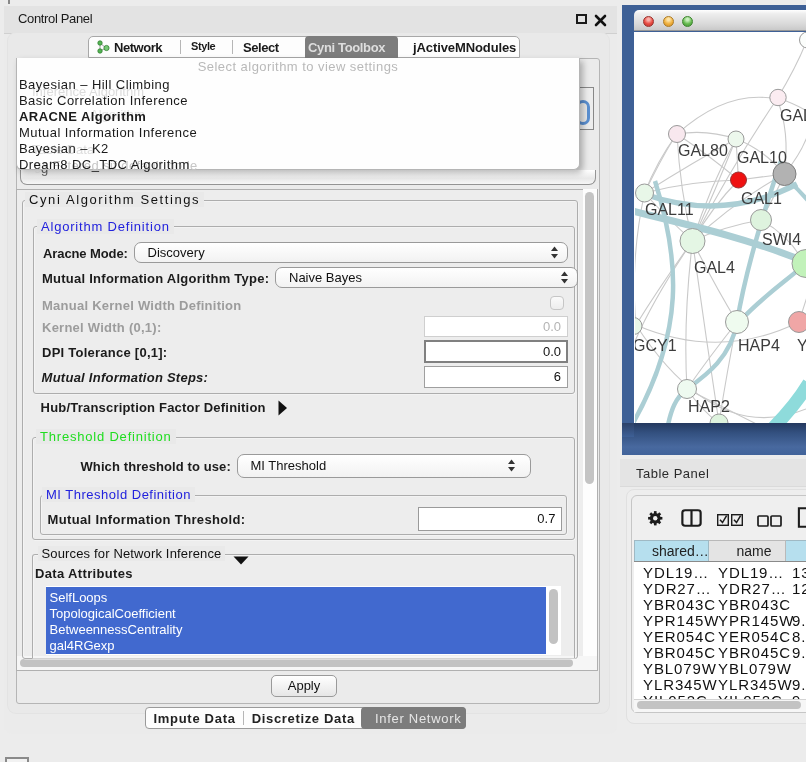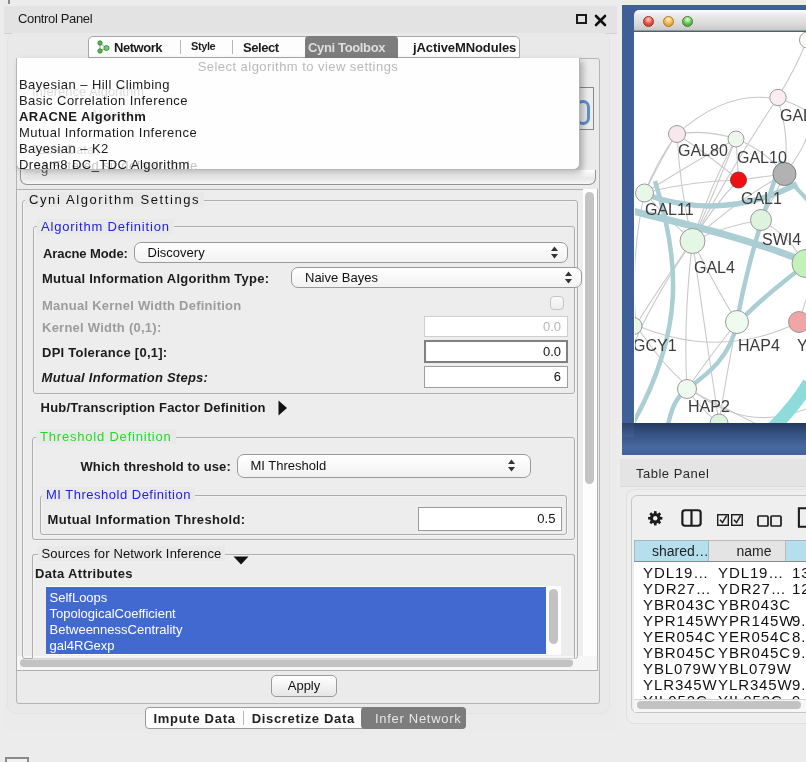--- a/index.html
+++ b/index.html
@@ -79,21 +79,21 @@
 <div class="lbl" style="left:43px;top:246px;letter-spacing:-0.1px;">Aracne Mode:</div>
 <div class="combo" style="left:133.6px;top:241.5px;width:432px;height:19.5px;">
     <span class="ct" style="left:13px;top:2px;">Discovery</span>
     <span class="carr" style="top:3px;right:8px;"><svg width="9" height="13" viewBox="0 0 9 13">
         <path d="M4.5 0.5 L8 5 L1 5 Z" fill="#333"></path>
         <path d="M4.5 12.5 L8 8 L1 8 Z" fill="#333"></path>
       </svg></span>
   </div>
 
 <div class="lbl" style="left:42px;top:271px;">Mutual Information Algorithm Type:</div>
-<div class="combo" style="left:291px;top:266.5px;width:289.3px;height:19.5px;">
+<div class="combo" style="left:275px;top:266.5px;width:289.3px;height:19.5px;padding-left:12px;">
     <span class="ct" style="left:13px;top:2px;">Naive Bayes</span>
     <span class="carr" style="top:3px;right:8px;"><svg width="9" height="13" viewBox="0 0 9 13">
         <path d="M4.5 0.5 L8 5 L1 5 Z" fill="#333"></path>
         <path d="M4.5 12.5 L8 8 L1 8 Z" fill="#333"></path>
       </svg></span>
   </div>
 
 <div class="lbl dis" style="left:42px;top:298px;">Manual Kernel Width Definition</div>
 <div class="abs" style="left:550px;top:296px;width:14px;height:14px;border:1.5px solid #c6c6c6;border-radius:4px;background:linear-gradient(#fafafa,#ededed);box-sizing:border-box;"></div>
 
@@ -126,21 +126,21 @@
     <span class="carr" style="top:4px;right:14px;"><svg width="9" height="13" viewBox="0 0 9 13">
         <path d="M4.5 0.5 L8 5 L1 5 Z" fill="#333"></path>
         <path d="M4.5 12.5 L8 8 L1 8 Z" fill="#333"></path>
       </svg></span>
   </div>
 
 <div class="grp" style="left:39.5px;top:495px;width:525.5px;height:38px;"></div>
 <div class="gtitle" style="left:42px;top:487px;color:#2222dd;letter-spacing:0.5px;">MI Threshold Definition</div>
 <div class="lbl" style="left:47.6px;top:512px;letter-spacing:0.35px;">Mutual Information Threshold:</div>
 <div class="inp" style="left:418px;top:506.5px;width:144.4px;height:24px;border:1px solid #9a9a9a;box-sizing:border-box;">
-    <span style="position:absolute;right:6px;top:3px;">0.5</span>
+    <span style="position:absolute;right:6px;top:3px;">0.7</span>
   </div>
 
 <div class="grp" style="left:32px;top:553.7px;width:541px;height:103px;border-radius:3px 3px 0 0;border-bottom:none;"></div>
 <div class="gtitle" style="left:37.5px;top:546px;color:#111;letter-spacing:0.15px;">Sources for Network Inference</div>
 <div class="abs" style="left:233px;top:551px;"><svg width="16" height="9" viewBox="0 0 16 9">
       <path d="M0.5 0.5 L15.5 0.5 L8 8.5 Z" fill="#111"></path>
     </svg></div>
 <div class="lbl" style="left:35px;top:566px;letter-spacing:0.35px;">Data Attributes</div>
 <div class="abs" style="left:45.8px;top:586px;width:515px;height:68.5px;background:#fff;"></div>
 <div class="abs" style="left:45.8px;top:587.4px;width:500.1px;height:66.4px;background:#4169cf;"></div>

